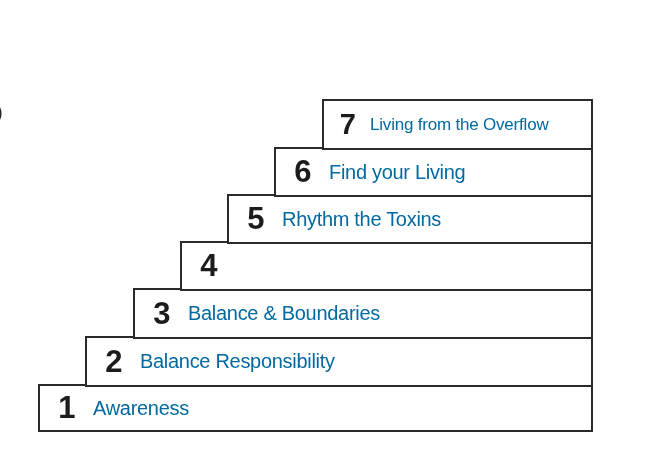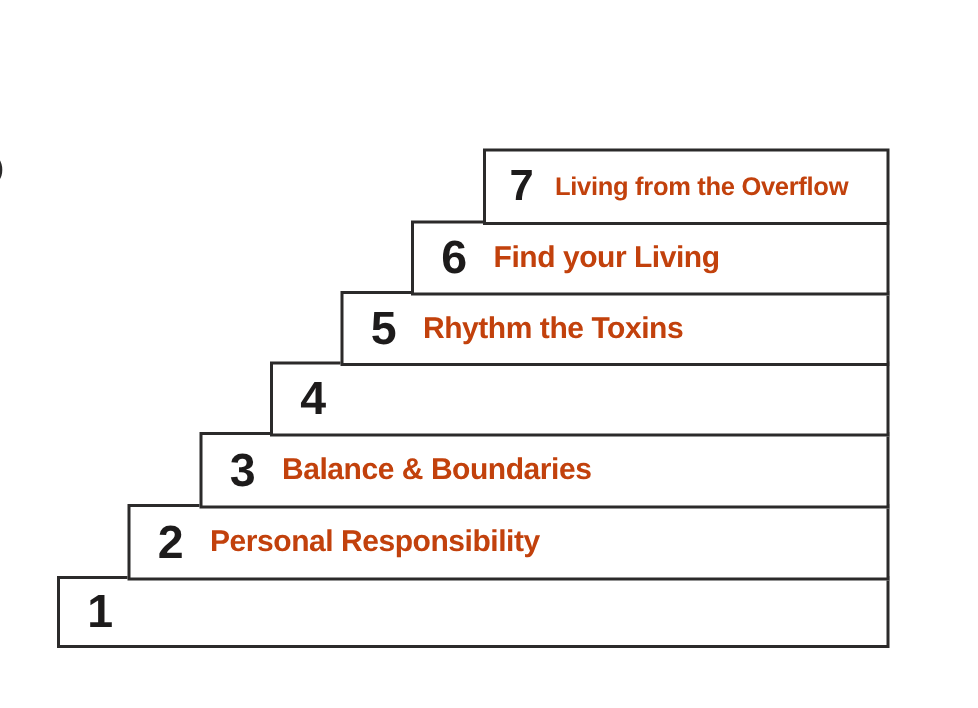--- a/index.html
+++ b/index.html
@@ -31,22 +31,22 @@
     font-size: 31px;
     font-weight: 700;
     color: #1d1b1b;
     letter-spacing: -0.5px;
     line-height: 1;
     flex: 0 0 auto;
   }
   .step .lbl {
     margin-left: 13px;
     font-size: 20px;
-    font-weight: 700;
-    color: #c2410c;
+    font-weight: 400;
+    color: #0369a1;
     letter-spacing: -0.3px;
     line-height: 1;
     white-space: nowrap;
   }
   .step.small {
     padding-left: 11px;
   }
   .step.small .num {
     width: 25px;
     font-size: 29px;
@@ -67,24 +67,25 @@
   }
 </style>
 </head>
 <body>
 
 <div id="stage">
   <span class="edge-artifact">)</span>
   <div id="steps-container">
       <div class="step" style="top: 384px; left: 38px; width: 555px; height: 47.5px;">
     <span class="num">1</span>
+    <span class="lbl">Awareness</span>
   </div>
       <div class="step" style="top: 336px; left: 85px; width: 508px; height: 50.5px;">
     <span class="num">2</span>
-    <span class="lbl">Personal Responsibility</span>
+    <span class="lbl">Balance Responsibility</span>
   </div>
       <div class="step" style="top: 288px; left: 133px; width: 460px; height: 50.5px;">
     <span class="num">3</span>
     <span class="lbl">Balance &amp; Boundaries</span>
   </div>
       <div class="step" style="top: 241px; left: 180px; width: 413px; height: 49.5px;">
     <span class="num">4</span>
   </div>
       <div class="step" style="top: 194px; left: 227px; width: 366px; height: 49.5px;">
     <span class="num">5</span>

